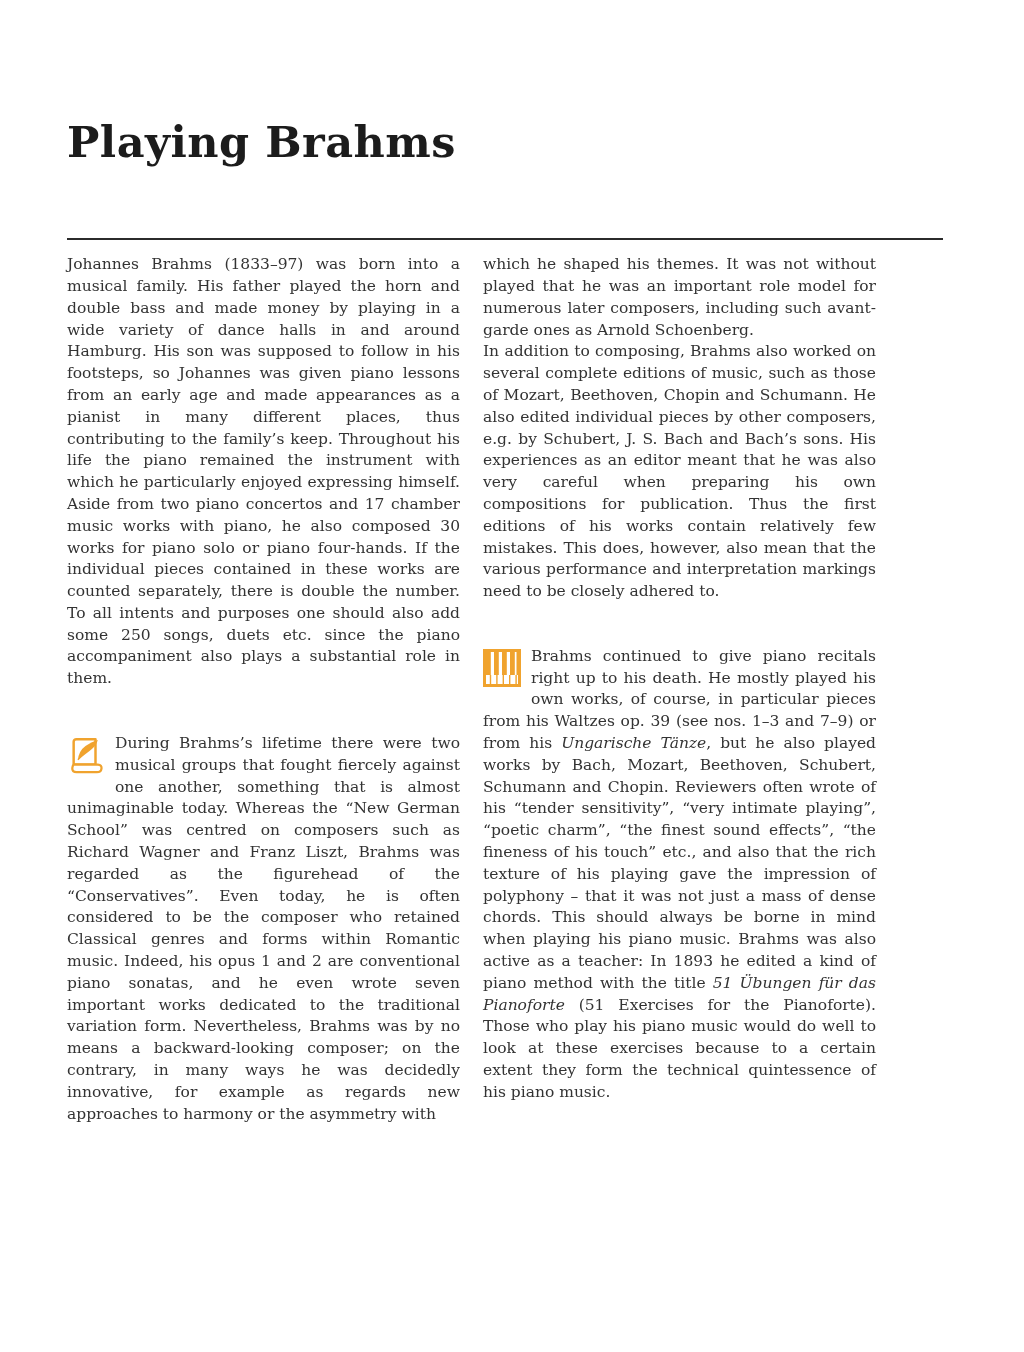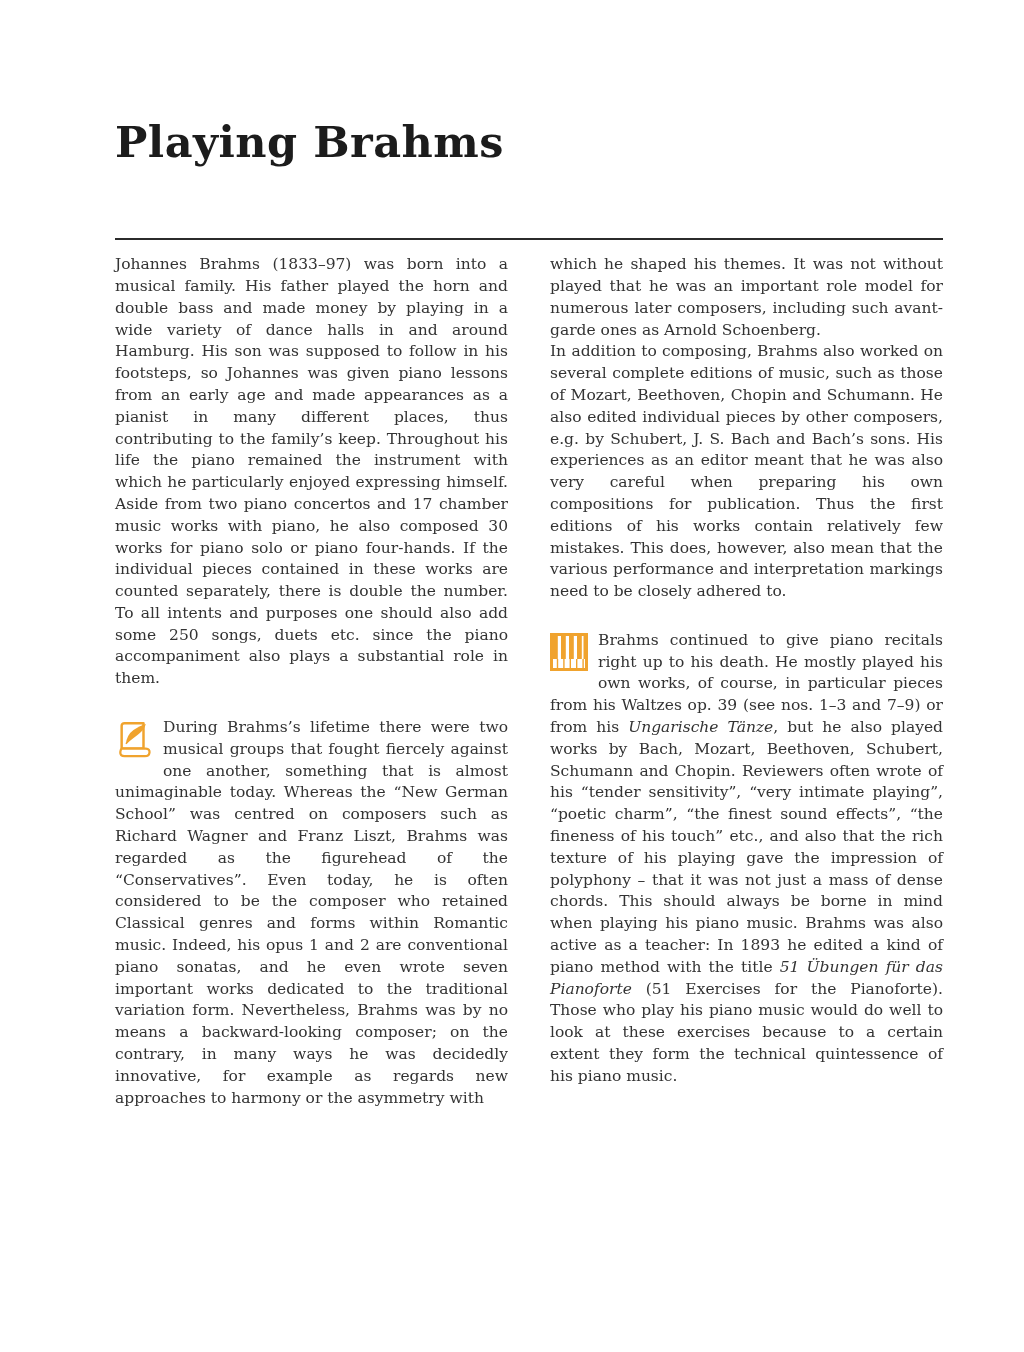--- a/index.html
+++ b/index.html
@@ -9,54 +9,54 @@
   }
   body {
     width: 1024px;
     height: 1352px;
     font-family: "DejaVu Serif", "Liberation Serif", serif;
     color: #333333;
     position: relative;
     overflow: hidden;
   }
   .page {
-    padding: 0 81px 0 115px; 
+    padding: 0 81px 0 67px; 
   }
   .doc-title {
     margin: 0;
     padding-top: 120px;
     font-size: 43px;
     line-height: 1.05;
     font-weight: 700;
     letter-spacing: 0.5px;
     color: #1c1c1c;
   }
   .title-rule {
     border: none;
     border-top: 2px solid #2b2b2b;
     margin: 73px 0 0 0;
   }
   .columns {
     display: flex;
-    gap: 42px;
+    gap: 23px;
     margin-top: 14px;
   }
   .col {
     width: 393px;
     flex: 0 0 393px;
   }
   .col p {
     margin: 0;
     font-size: 15.5px;
     line-height: 21.8px;
     text-align: justify;
     color: #333333;
   }
   .col p.spaced-para {
-    margin-top: 27px;
+    margin-top: 43px;
   }
   .float-icon {
     float: left;
     margin: 3px 10px 2px 0;
   }
   .quill-icon-svg { width: 38px; height: 42px; }
   .piano-icon-svg { width: 38px; height: 38px; }
   i { font-style: italic; }
 </style>
 </head>

